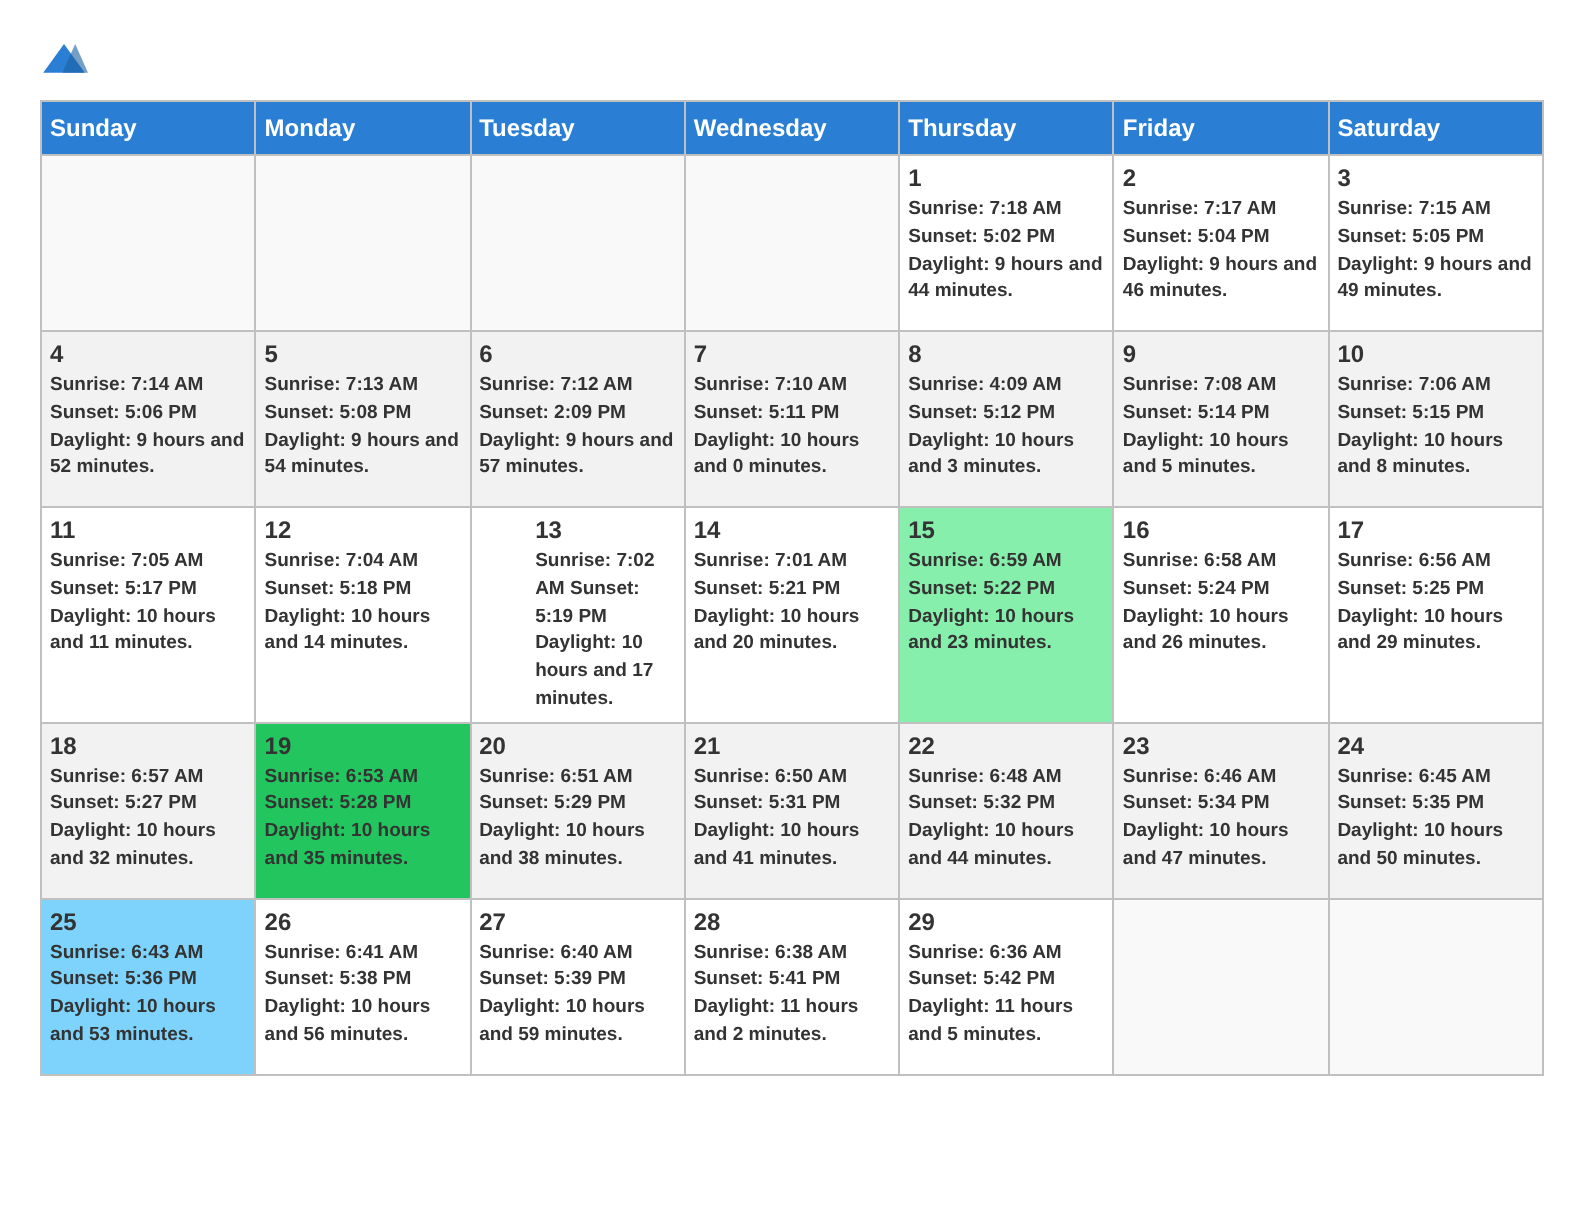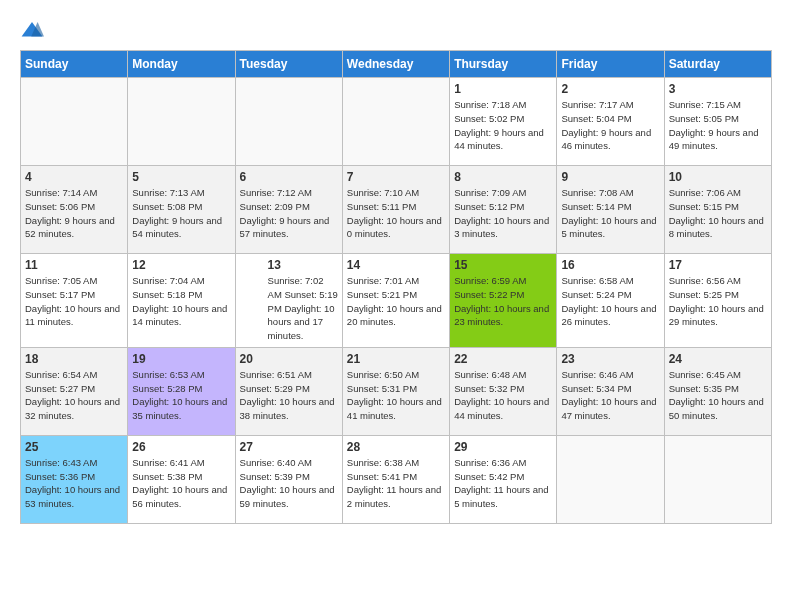--- a/index.html
+++ b/index.html
@@ -61,20 +61,21 @@
     }
     .day-number {
       font-size: 12px;
       font-weight: bold;
       margin-bottom: 2px;
     }
     .day-info {
       font-size: 9.5px;
       line-height: 1.45;
       color: #333;
+      font-weight: bold;
     }
     .empty-cell {
       background: #f9f9f9;
     }
     tbody tr:nth-child(odd) td {
       background-color: #ffffff;
     }
     tbody tr:nth-child(even) td {
       background-color: #f2f2f2;
     }
@@ -165,21 +166,21 @@
         </td>
         <td style="background-color: rgb(242, 242, 242);">
           <div class="day-number">7</div>
           <div class="day-info">Sunrise: 7:10 AM
 Sunset: 5:11 PM
 Daylight: 10 hours
 and 0 minutes.</div>
         </td>
         <td style="background-color: rgb(242, 242, 242);">
           <div class="day-number">8</div>
-          <div class="day-info">Sunrise: 7:09 AM
+          <div class="day-info">Sunrise: 4:09 AM
 Sunset: 5:12 PM
 Daylight: 10 hours
 and 3 minutes.</div>
         </td>
         <td style="background-color: rgb(242, 242, 242);">
           <div class="day-number">9</div>
           <div class="day-info">Sunrise: 7:08 AM
 Sunset: 5:14 PM
 Daylight: 10 hours
 and 5 minutes.</div>
@@ -214,21 +215,21 @@
 Daylight: 10 hours
 and 17 minutes.</div>
         </td>
         <td style="background-color: rgb(255, 255, 255);">
           <div class="day-number">14</div>
           <div class="day-info">Sunrise: 7:01 AM
 Sunset: 5:21 PM
 Daylight: 10 hours
 and 20 minutes.</div>
         </td>
-        <td style="background-color: #84cc16;">
+        <td style="background-color: #86efac;">
           <div class="day-number">15</div>
           <div class="day-info">Sunrise: 6:59 AM
 Sunset: 5:22 PM
 Daylight: 10 hours
 and 23 minutes.</div>
         </td>
         <td style="background-color: rgb(255, 255, 255);">
           <div class="day-number">16</div>
           <div class="day-info">Sunrise: 6:58 AM
 Sunset: 5:24 PM
@@ -239,26 +240,26 @@
           <div class="day-number">17</div>
           <div class="day-info">Sunrise: 6:56 AM
 Sunset: 5:25 PM
 Daylight: 10 hours
 and 29 minutes.</div>
         </td>
       </tr>
       <tr>
         <td style="background-color: rgb(242, 242, 242);">
           <div class="day-number">18</div>
-          <div class="day-info">Sunrise: 6:54 AM
+          <div class="day-info">Sunrise: 6:57 AM
 Sunset: 5:27 PM
 Daylight: 10 hours
 and 32 minutes.</div>
         </td>
-        <td style="background-color: #c4b5fd;">
+        <td style="background-color: #22c55e;">
           <div class="day-number">19</div>
           <div class="day-info">Sunrise: 6:53 AM
 Sunset: 5:28 PM
 Daylight: 10 hours
 and 35 minutes.</div>
         </td>
         <td style="background-color: rgb(242, 242, 242);">
           <div class="day-number">20</div>
           <div class="day-info">Sunrise: 6:51 AM
 Sunset: 5:29 PM

